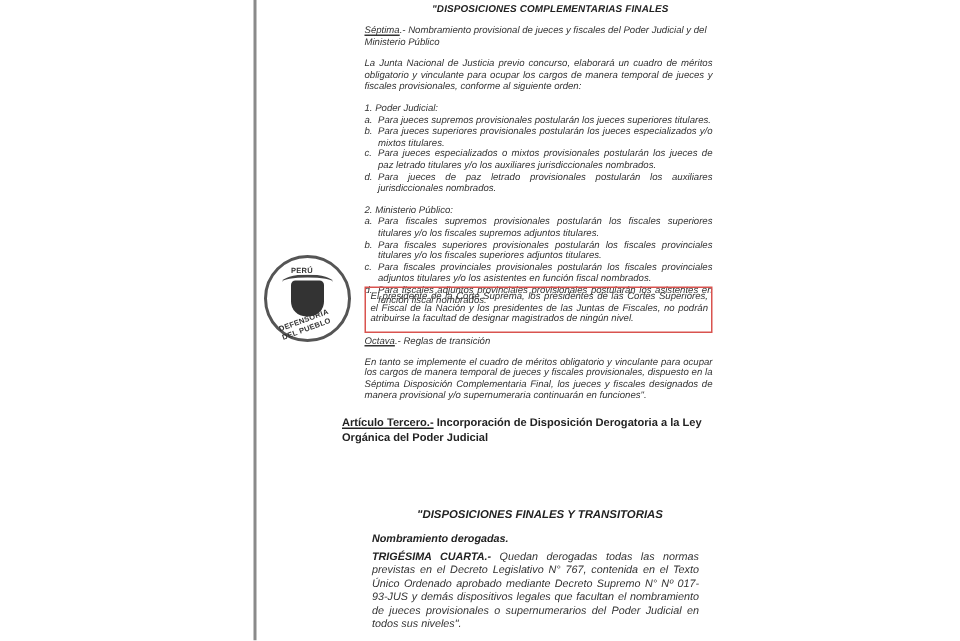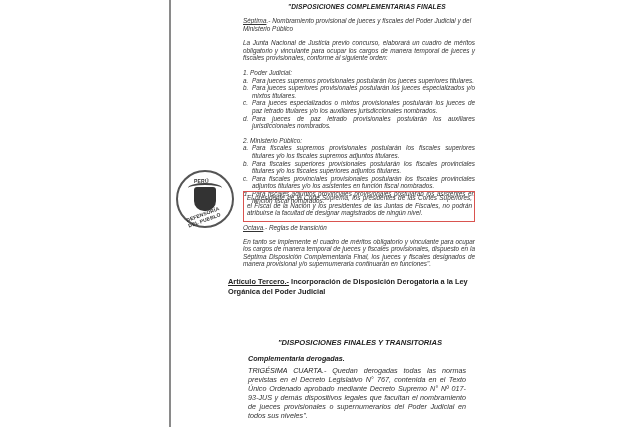--- a/index.html
+++ b/index.html
@@ -66,21 +66,21 @@
     .finals-heading {
       position: absolute; left: 278px; top: 338px; font-size: 7.6px; font-weight: bold; font-style: italic; color: #222;
     }
     .derog {
       position: absolute; left: 248px; top: 354px; font-size: 7.2px; font-weight: bold; font-style: italic; color: #222;
     }
     .trig {
       position: absolute; left: 248px; top: 367px; width: 218px;
       font-size: 7.2px; line-height: 8.9px; font-style: italic; color: #333; text-align: justify;
     }
-    .trig .lead { font-weight: normal; font-style: italic; color: #222; }
+    .trig .lead { font-weight: bold; font-style: italic; color: #222; }
   </style>
 </head>
 <body>
 
 <div class="page">
 
   <div class="margin-line"></div>
 
   <div class="seal">
     <span class="ring-text rt-top">PERÚ</span>
@@ -137,18 +137,18 @@
   <div class="col" style="left:243px; top:224px; width:232px;">
     <p><span class="u">Octava</span><span>.- Reglas de transición</span></p>
     <p class="justify" style="margin-top:6px;">En tanto se implemente el cuadro de méritos obligatorio y vinculante para ocupar los cargos de manera temporal de jueces y fiscales provisionales, dispuesto en la Séptima Disposición Complementaria Final, los jueces y fiscales designados de manera provisional y/o supernumeraria continuarán en funciones".</p>
   </div>
 
   <div class="art3">
     <p class="title"><span class="u">Artículo Tercero.-</span><span> Incorporación de Disposición Derogatoria a la Ley Orgánica del Poder Judicial</span></p>
   </div>
 
   <div class="finals-heading">"DISPOSICIONES FINALES Y TRANSITORIAS</div>
-  <div class="derog">Complementaria derogadas.</div>
+  <div class="derog">Nombramiento derogadas.</div>
   <div class="trig">
     <span class="lead">TRIGÉSIMA CUARTA.-</span><span> Quedan derogadas todas las normas previstas en el Decreto Legislativo N° 767, contenida en el Texto Único Ordenado aprobado mediante Decreto Supremo N° Nº 017-93-JUS y demás dispositivos legales que facultan el nombramiento de jueces provisionales o supernumerarios del Poder Judicial en todos sus niveles".</span>
   </div>
 
 </div>
 
 </body></html>

